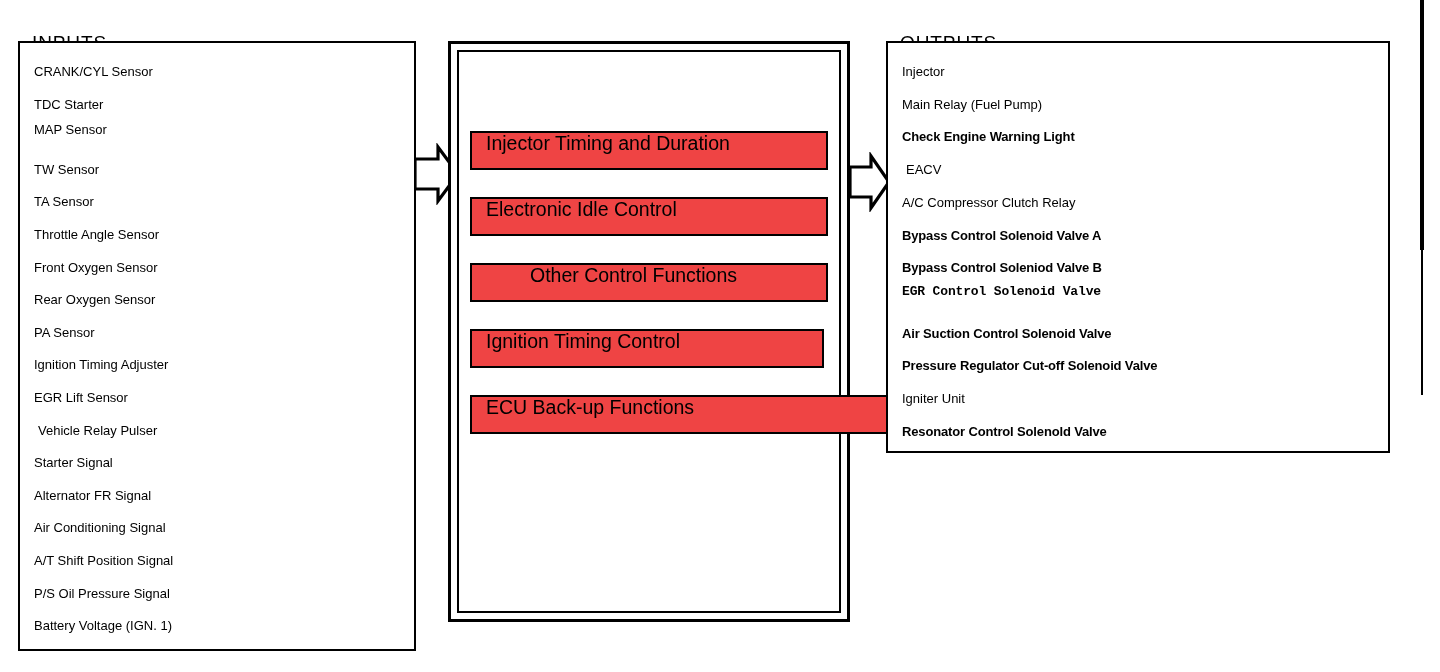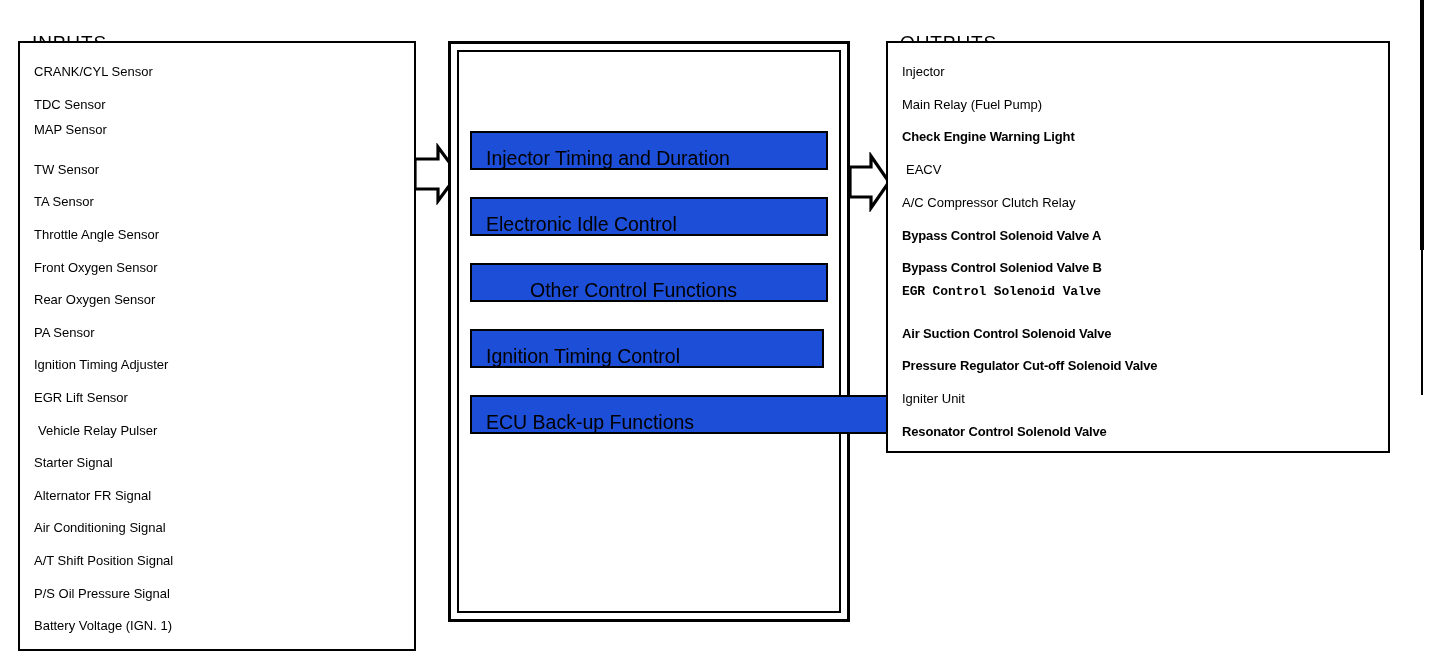--- a/index.html
+++ b/index.html
@@ -74,24 +74,24 @@
   }
   .ecu-inner {
     position: absolute;
     border: 2px solid #000;
     background: #fff;
     box-sizing: border-box;
   }
   .func-box {
     position: absolute;
     border: 2.5px solid #000;
-    background: #1d4ed8;
+    background: #ef4444;
     box-sizing: border-box;
     display: flex;
-    align-items: flex-end;
+    align-items: flex-start;
   }
   .func-label {
     font-size: 19.5px;
     line-height: 20px;
     white-space: nowrap;
     padding-left: 14px;
     color: #000;
   }
 
   
@@ -111,21 +111,21 @@
 </head>
 <body>
 
 <div id="diagram">
 
   <div class="caption" style="left:32px; top:21px;">INPUTS</div>
 
   <div class="panel" id="inputs-panel" style="left:18px; top:41px; width:398px; height:610px;">
     <div class="item-list" id="inputs-list">
         <div class="list-item" style="top: 19px;">CRANK/CYL Sensor</div>
-        <div class="list-item" style="top: 51.6px;">TDC Sensor</div>
+        <div class="list-item" style="top: 51.6px;">TDC Starter</div>
         <div class="list-item" style="top: 77px;">MAP Sensor</div>
         <div class="list-item" style="top: 116.8px;">TW Sensor</div>
         <div class="list-item" style="top: 149.4px;">TA Sensor</div>
         <div class="list-item" style="top: 182px;">Throttle Angle Sensor</div>
         <div class="list-item" style="top: 214.6px;">Front Oxygen Sensor</div>
         <div class="list-item" style="top: 247.2px;">Rear Oxygen Sensor</div>
         <div class="list-item" style="top: 279.8px;">PA Sensor</div>
         <div class="list-item" style="top: 312.4px;">Ignition Timing Adjuster</div>
         <div class="list-item" style="top: 345px;">EGR Lift Sensor</div>
         <div class="list-item indent" style="top: 377.6px;">Vehicle Relay Pulser</div>

